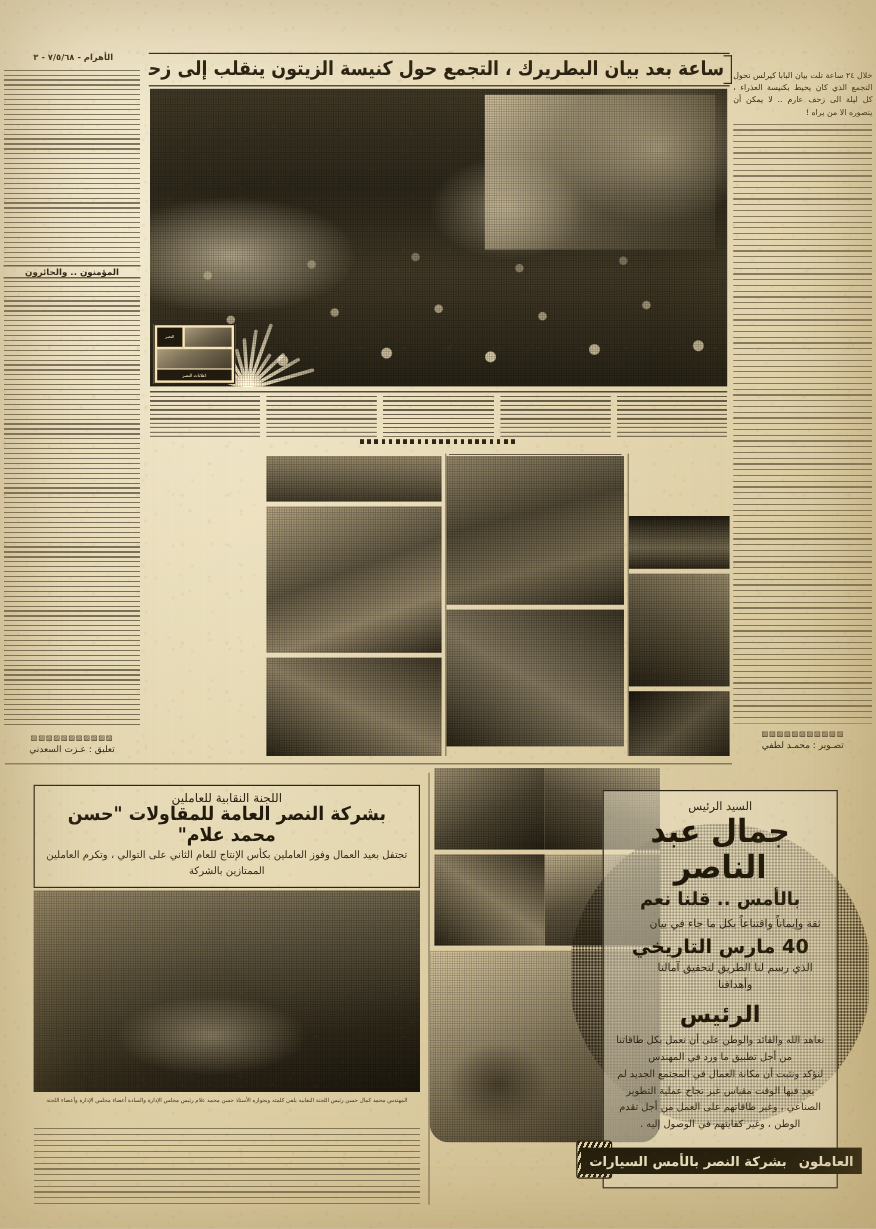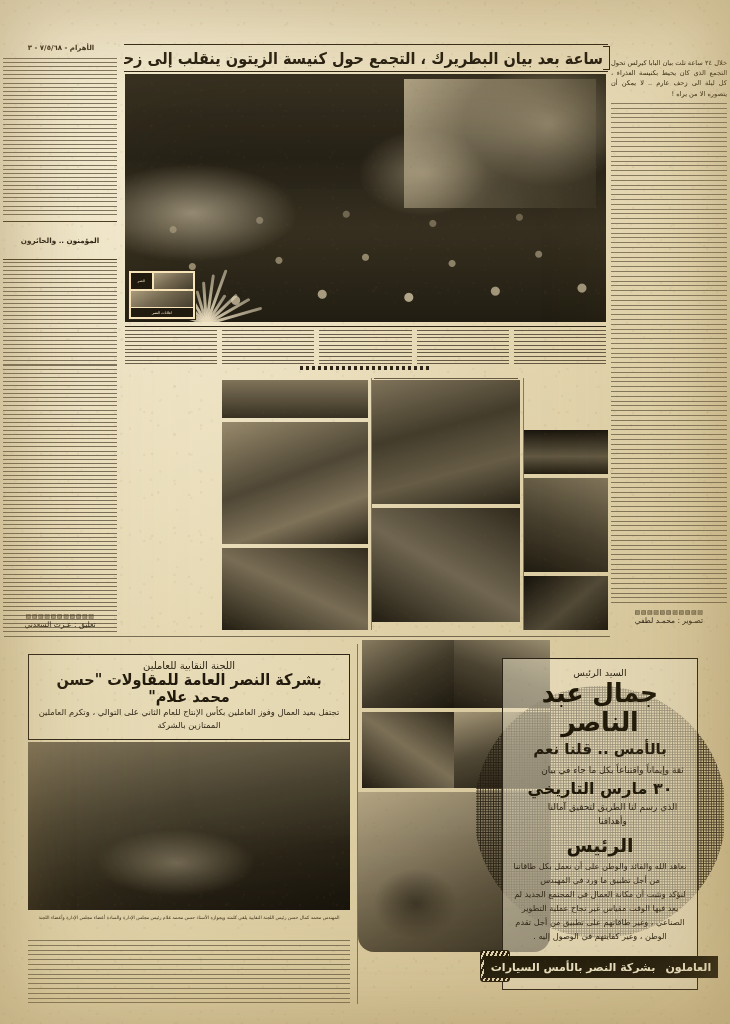--- a/index.html
+++ b/index.html
@@ -338,21 +338,21 @@
     border: 1.2px solid #241c0c;
   }
 
   
   #col-left  { top: 58px; left: 3px;  width: 114px; height: 560px; }
   #col-right { top: 58px; right: 3px; width: 116px; height: 540px; }
 
   .sub-head {
     direction: rtl; text-align: center;
     font-size: 7.2px; font-weight: bold; color: #2a2214;
-    padding: 14px 0; margin: 3px 0 2px;
+    padding: 0 0; margin: 3px 0 2px;
     border-top: .8px solid #4a3c23; border-bottom: .8px solid #4a3c23;
   }
 
   .credit {
     position: absolute; direction: rtl; text-align: center;
     font-size: 7.5px; color: #2b2315; letter-spacing: .3px;
   }
   .credit .orn {
     font-size: 6px; letter-spacing: .6px; color: #3a2f1b; display: block; margin-bottom: 1px;
   }
@@ -469,25 +469,25 @@
   </div>
   <div class="micro loose" style="position:absolute; top:940px; right:380px; width:322px; height:66px;"></div>
 
   <div id="ad-nasser">
     <div class="disc"></div>
     <div class="frame">
       <div class="pres">السيد الرئيس</div>
       <div class="name">جمال عبد الناصر</div>
       <div class="yesterday">بالأمس .. قلنا نعم</div>
       <div class="body">ثقة وإيماناً واقتناعاً بكل ما جاء في بيان</div>
-      <div class="march">٣٠ مارس التاريخي</div>
+      <div class="march">40 مارس التاريخي</div>
       <div class="body">الذي رسم لنا الطريق لتحقيق آمالنا وأهدافنا</div>
       <div class="today">الرئيس</div>
       <div class="body2">نعاهد الله والقائد والوطن على أن نعمل بكل طاقاتنا من أجل تطبيق ما ورد في المهندس</div>
-      <div class="body2">لنؤكد ونثبت أن مكانة العمال في المجتمع الجديد لم يعد فيها الوقت مقياس غير نجاح عملية التطوير الصناعي ، وغير طاقاتهم على تطبيق من أجل تقدم الوطن ، وغير كفايتهم في الوصول إليه .</div>
+      <div class="body2">لنؤكد ونثبت أن مكانة العمال في المجتمع الجديد لم يعد فيها الوقت مقياس غير نجاح عملية التطوير الصناعي ، وغير طاقاتهم على العمل من أجل تقدم الوطن ، وغير كفايتهم في الوصول إليه .</div>
     </div>
     <div class="seal"></div>
     <div class="signbar">
       <span>العاملون</span>
       <span>بشركة النصر بالأمس السيارات</span>
     </div>
   </div>
 
   <div class="rule" style="top:636px; right:120px; left:4px; height:1px; opacity:.6;"></div>
   <div class="vrule" style="top:644px; right:372px; height:360px;"></div>

